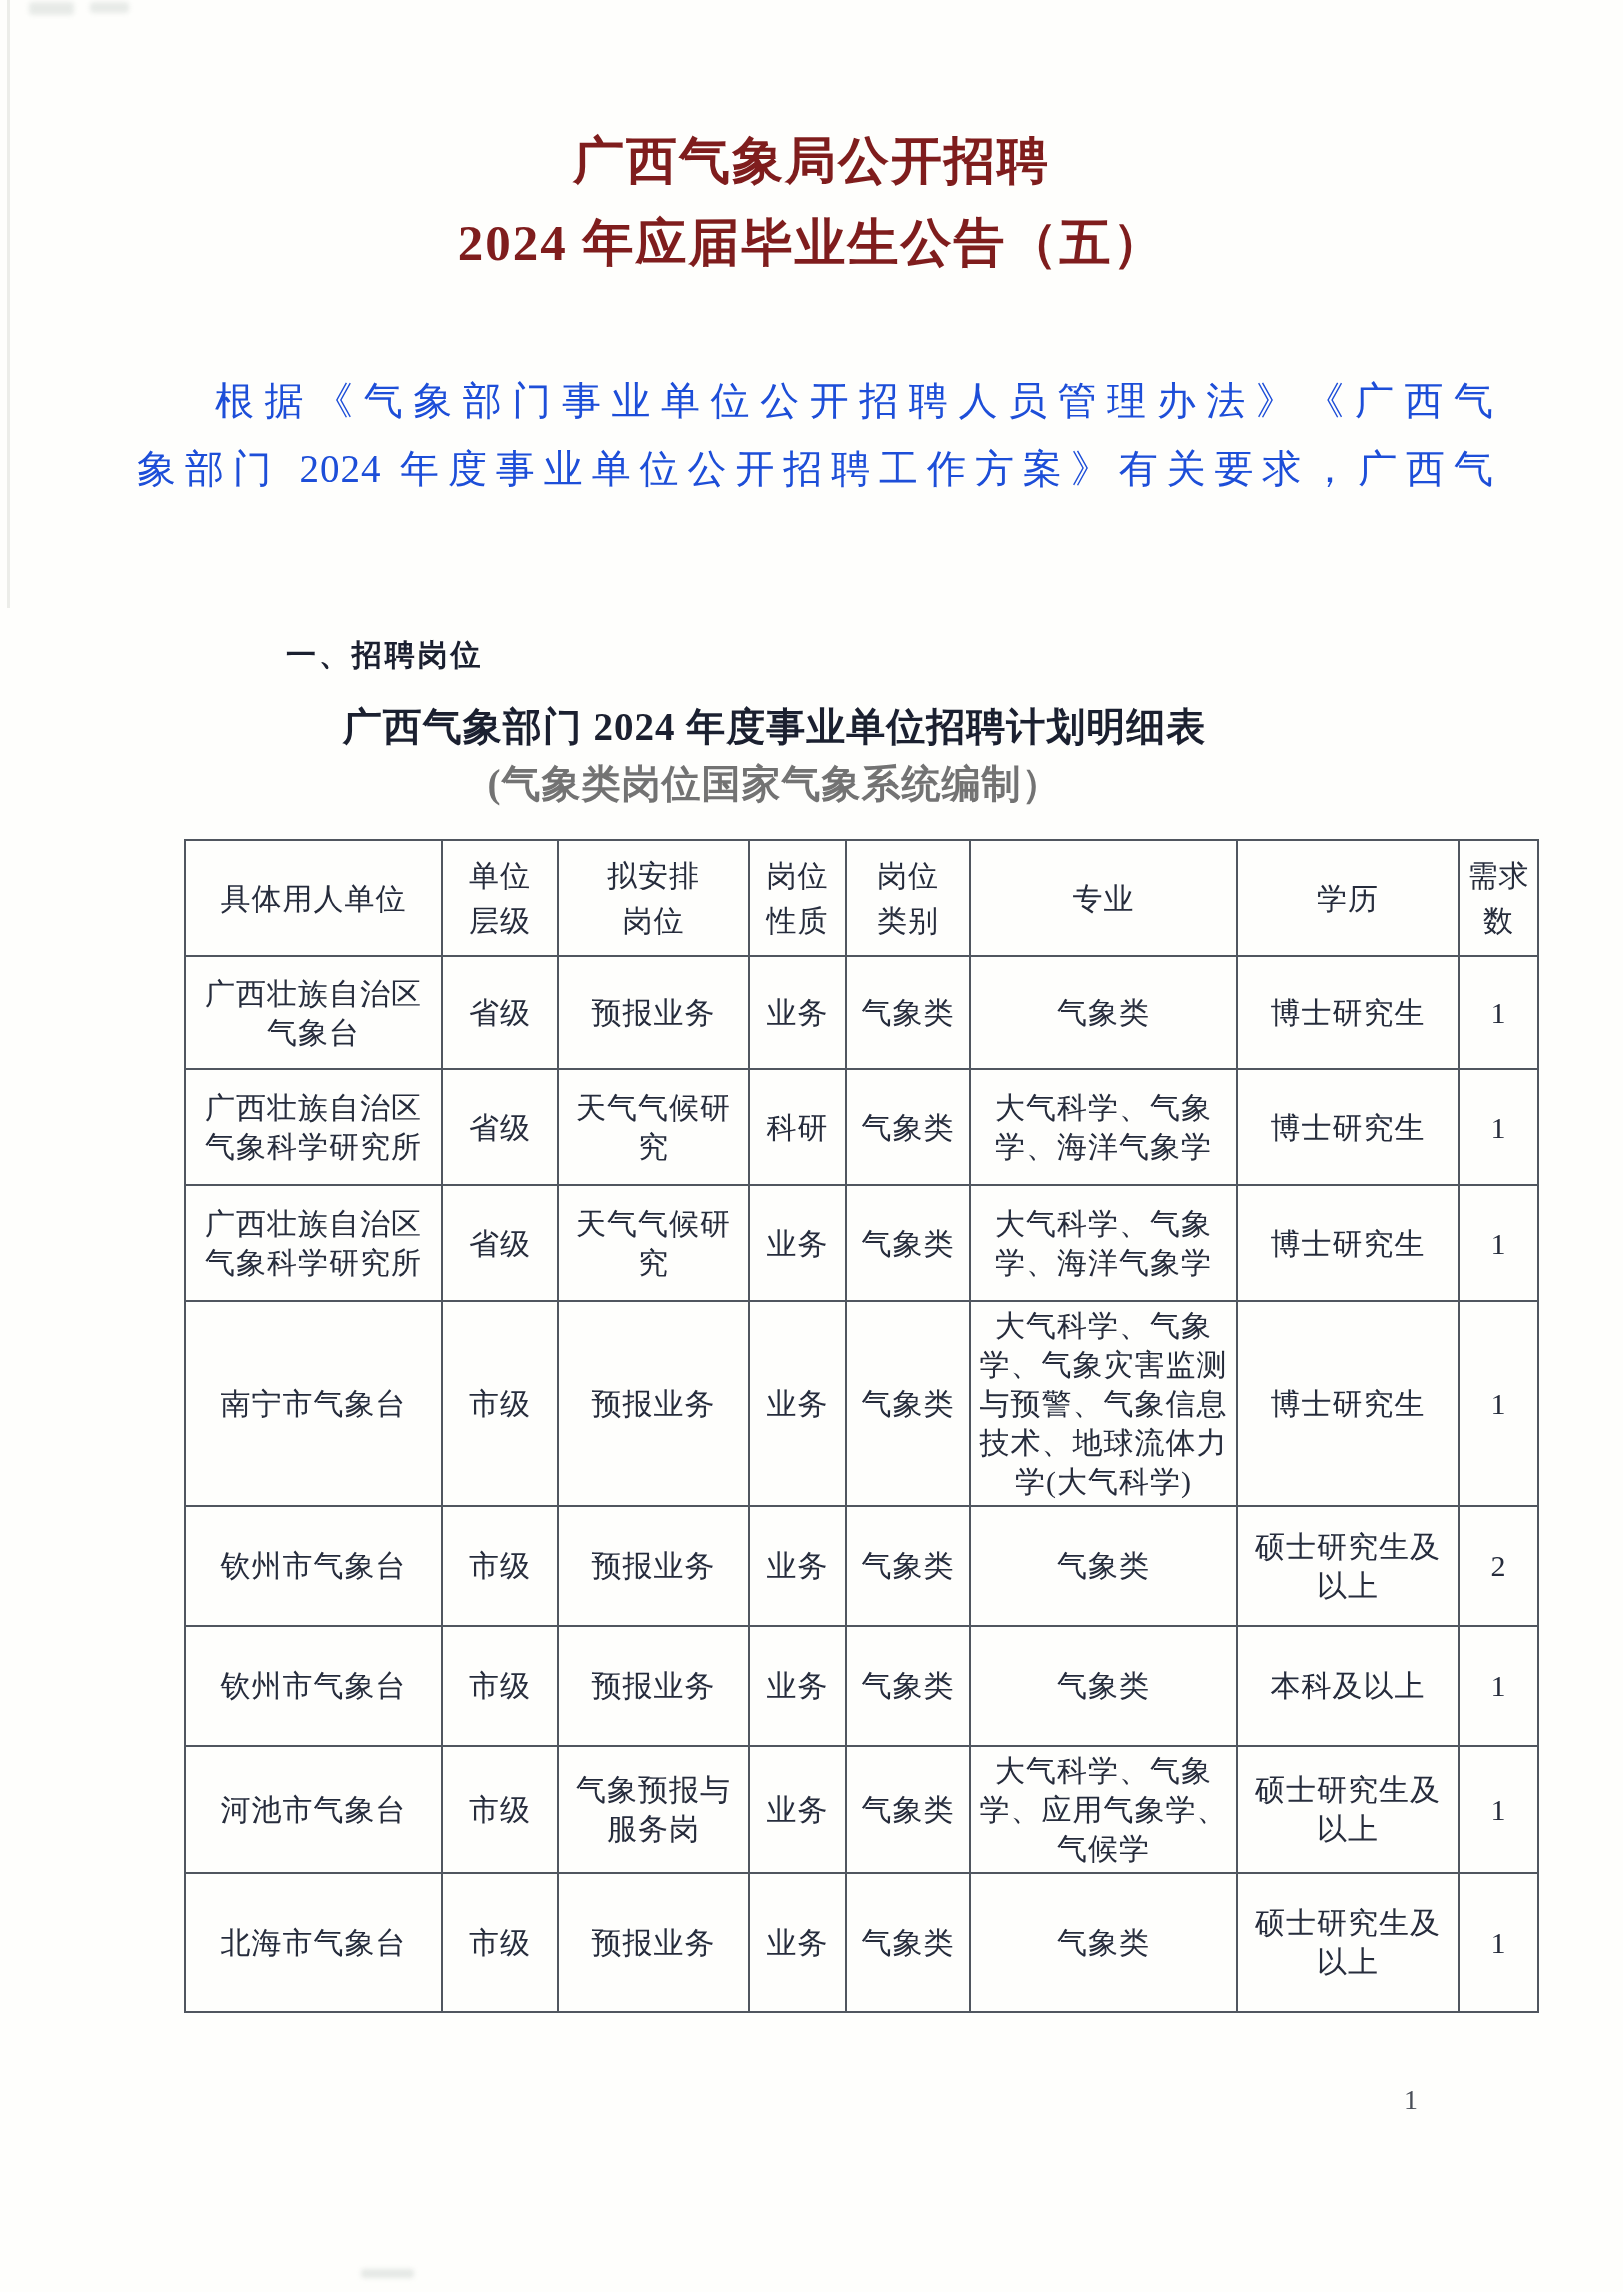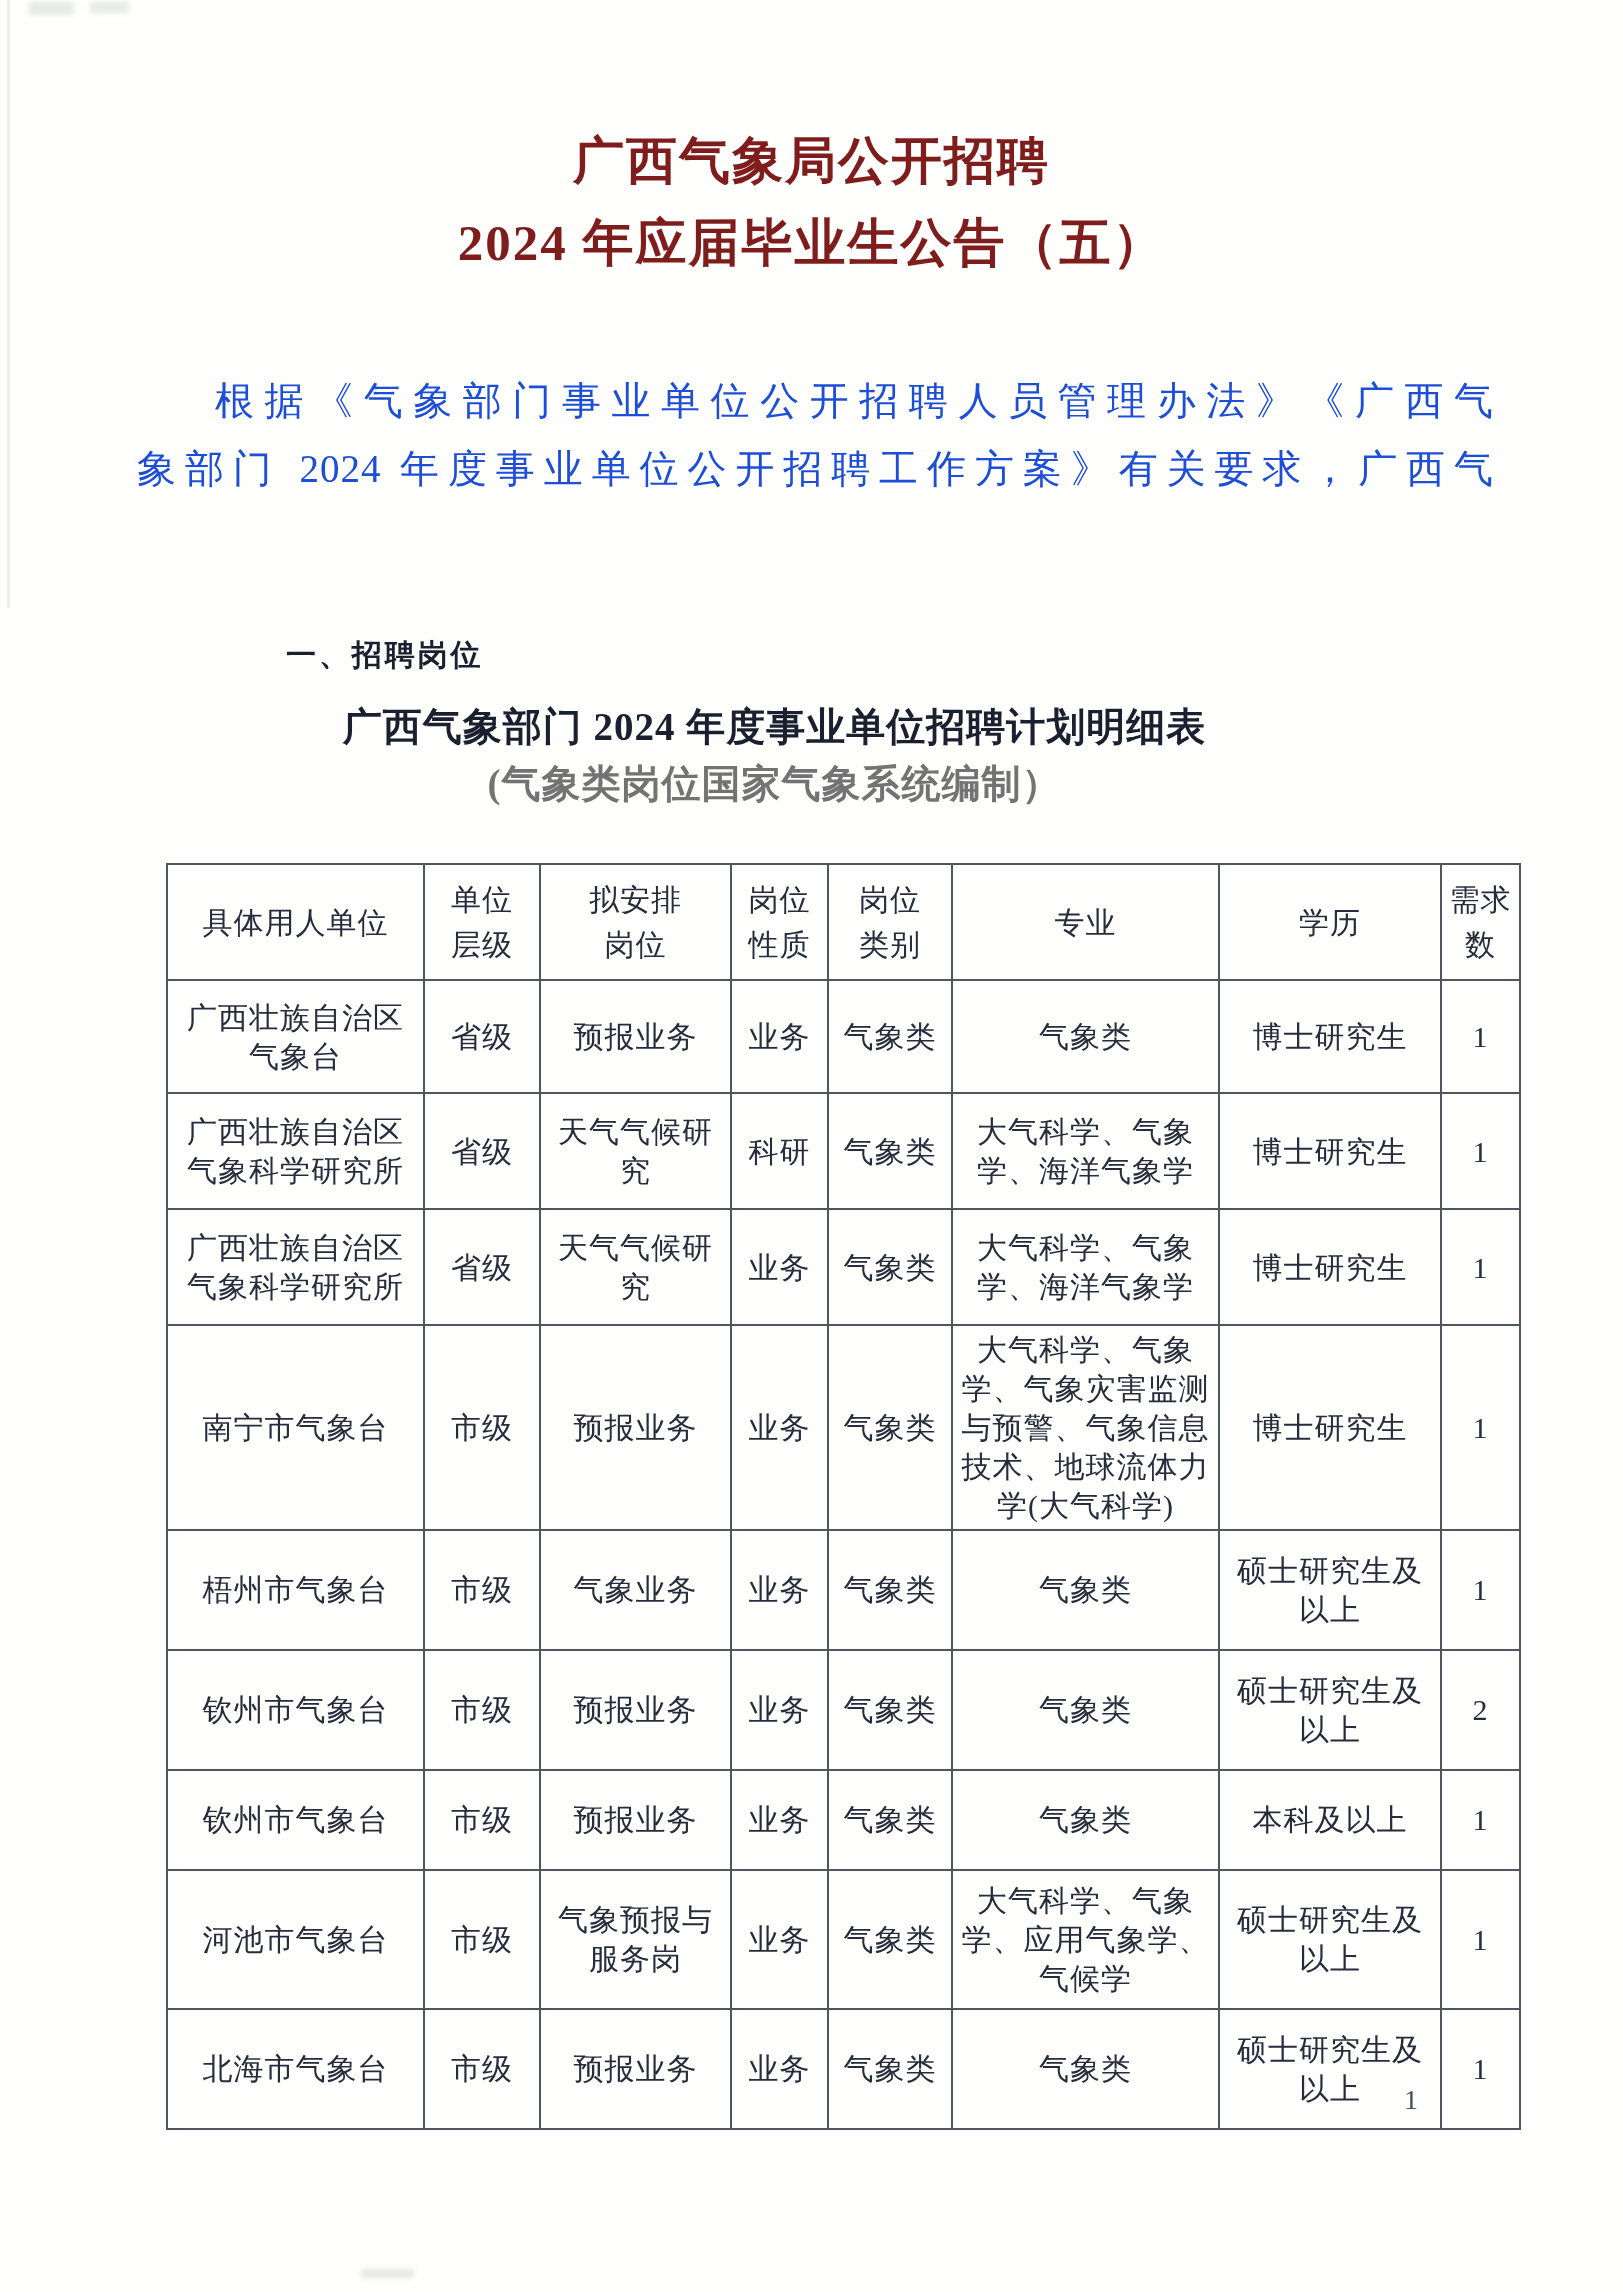--- a/index.html
+++ b/index.html
@@ -40,25 +40,24 @@
   .table-title-wrap {
     position:absolute; top:700px; left:0; width:1549px; text-align:center;
     font-size:39px; font-weight:bold; letter-spacing:1px; color:#1b2030;
   }
   .table-subtitle-wrap {
     position:absolute; top:757px; left:0; width:1549px; text-align:center;
     font-size:39px; font-weight:bold; letter-spacing:1px; color:#737373;
   }
 
   table.main {
-    position:absolute; top:839px; left:166px;
+    position:absolute; top:839px; left:184px;
     width:1353px; border-collapse:collapse; table-layout:fixed;
     font-size:30px; color:#262c3c;
     border:2.9px solid #4e545e;
-    margin-top:24px;
   }
   table.main th, table.main td {
     border:2px solid #50565f;
     text-align:center; vertical-align:middle;
     padding:3.9px 5.9px; line-height:39px; letter-spacing:1px;
     font-weight:normal; overflow:hidden;
   }
   table.main th { white-space:pre-line; line-height:45px; font-size:30px; }
   thead tr { height:116px; }
   tbody tr:nth-child(1){ height:113px;padding-left:44px; }
@@ -164,30 +163,20 @@
           <td>南宁市气象台</td>
           <td>市级</td>
           <td>预报业务</td>
           <td>业务</td>
           <td>气象类</td>
           <td>大气科学、气象学、气象灾害监测与预警、气象信息技术、地球流体力学(大气科学)</td>
           <td>博士研究生</td>
           <td>1</td>
         </tr>
         <tr>
-          <td>梧州市气象台</td>
-          <td>市级</td>
-          <td>气象业务</td>
-          <td>业务</td>
-          <td>气象类</td>
-          <td>气象类</td>
-          <td>硕士研究生及以上</td>
-          <td>1</td>
-        </tr>
-        <tr>
           <td>钦州市气象台</td>
           <td>市级</td>
           <td>预报业务</td>
           <td>业务</td>
           <td>气象类</td>
           <td>气象类</td>
           <td>硕士研究生及以上</td>
           <td>2</td>
         </tr>
         <tr>

